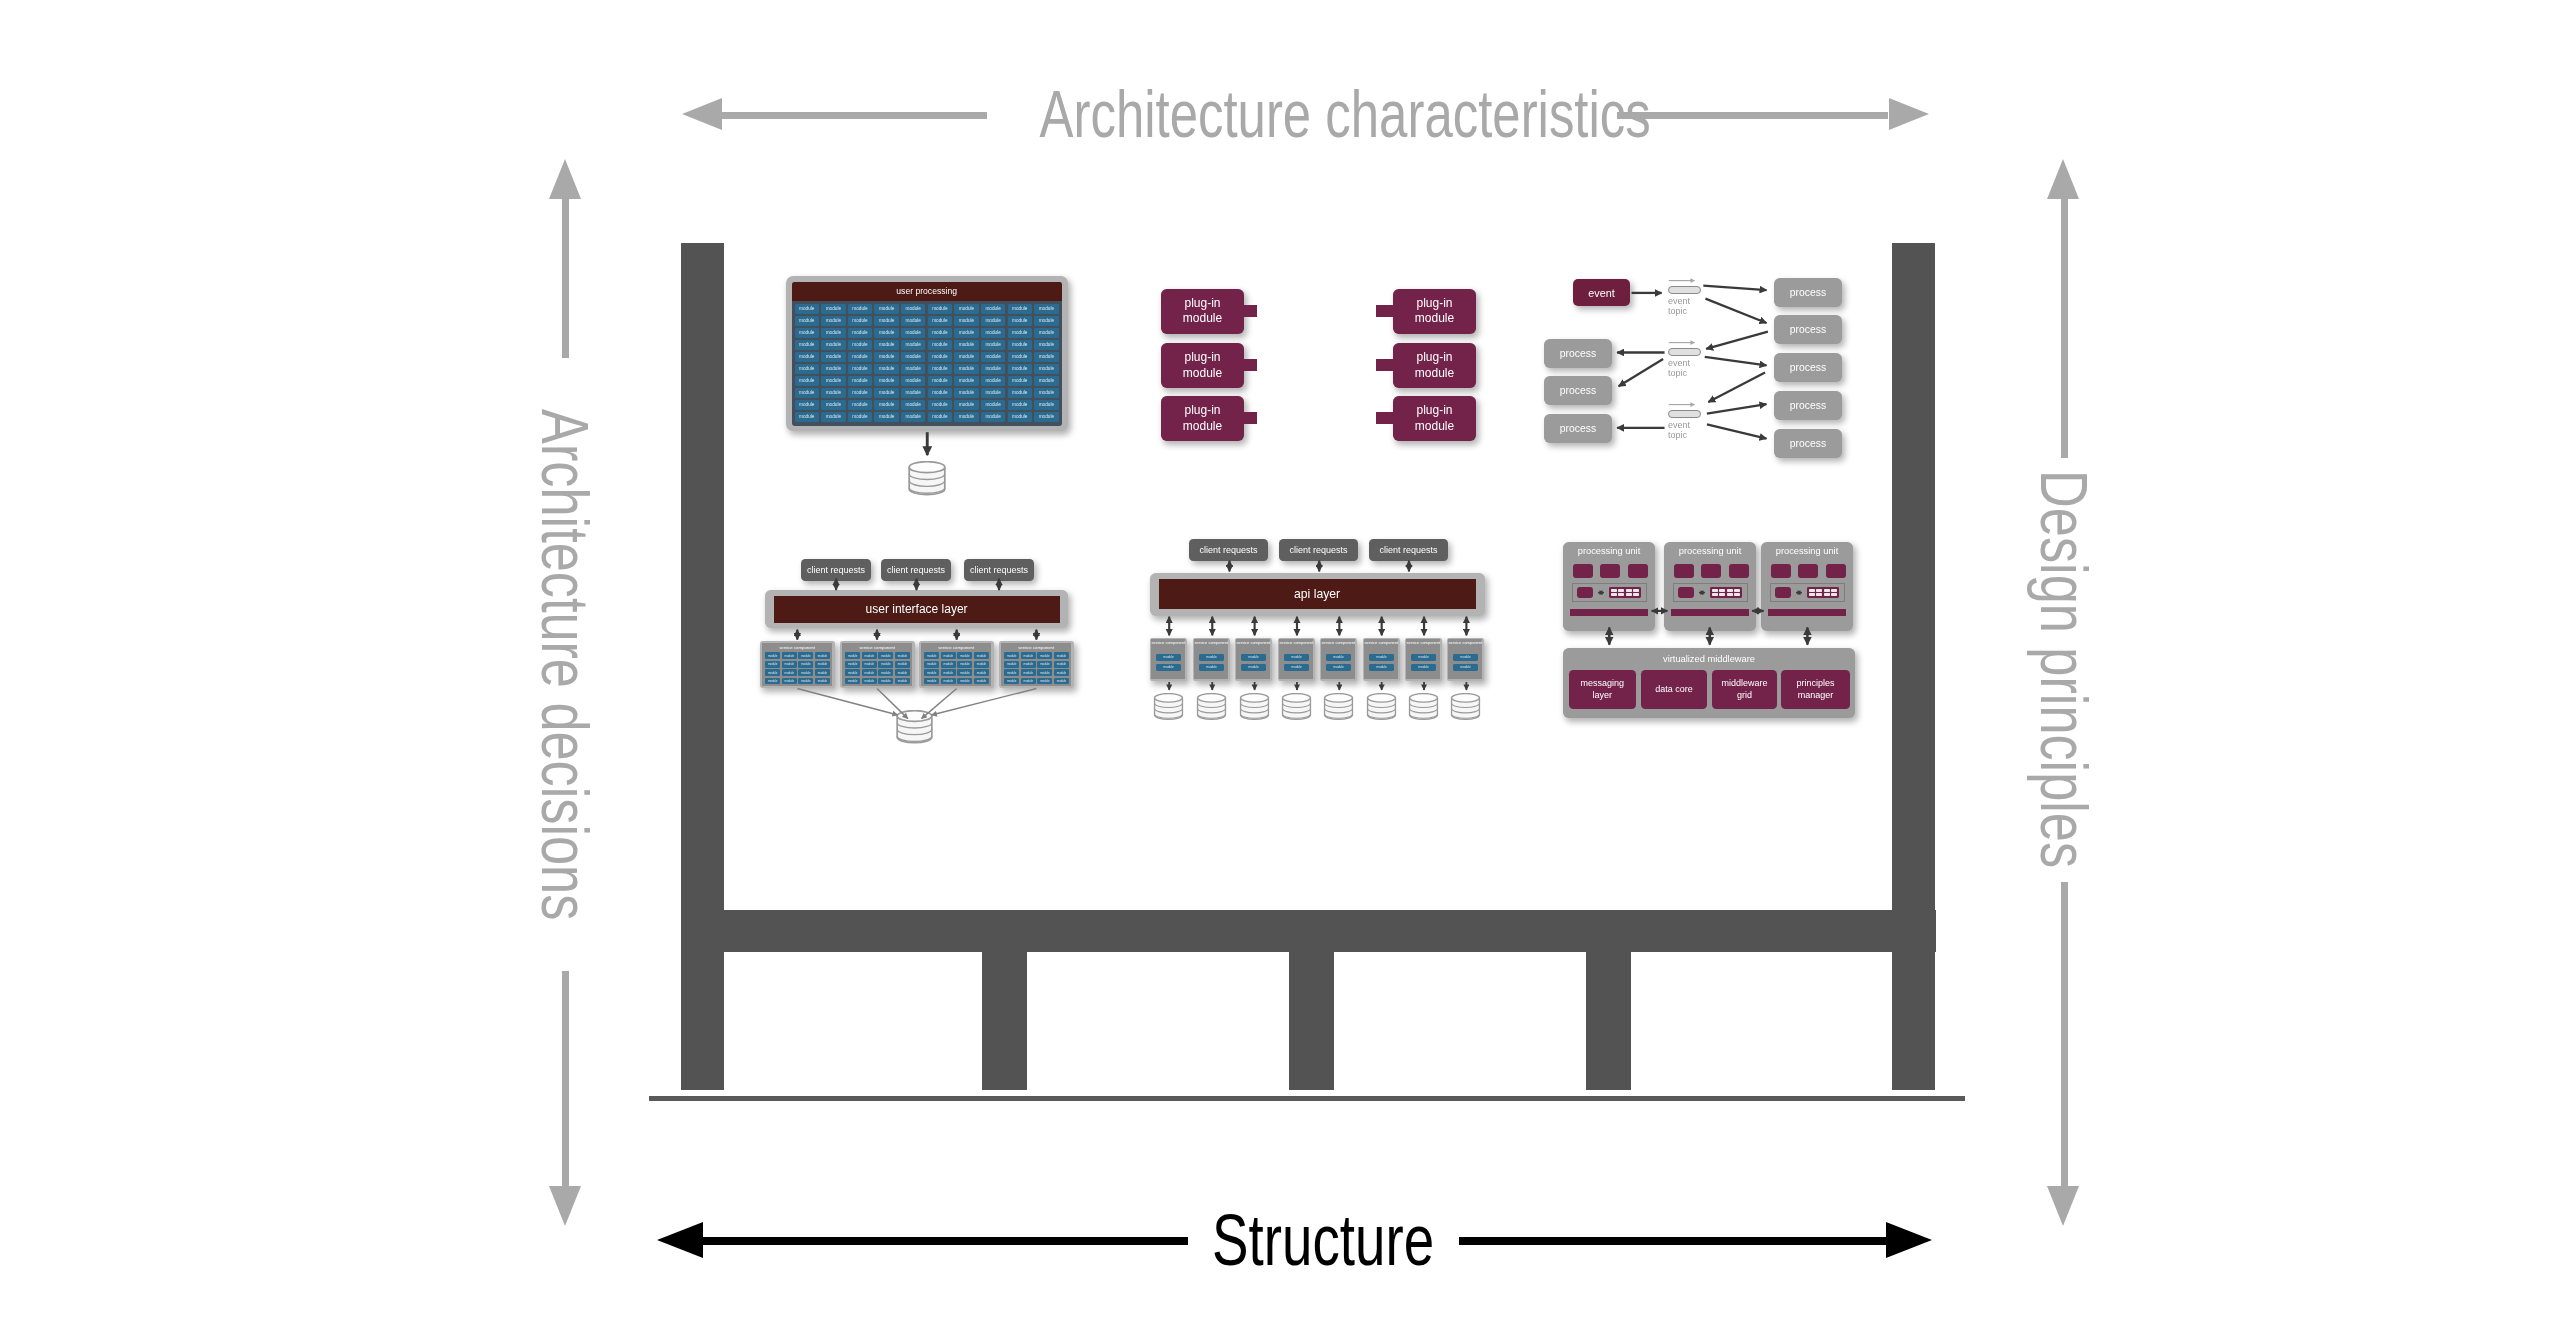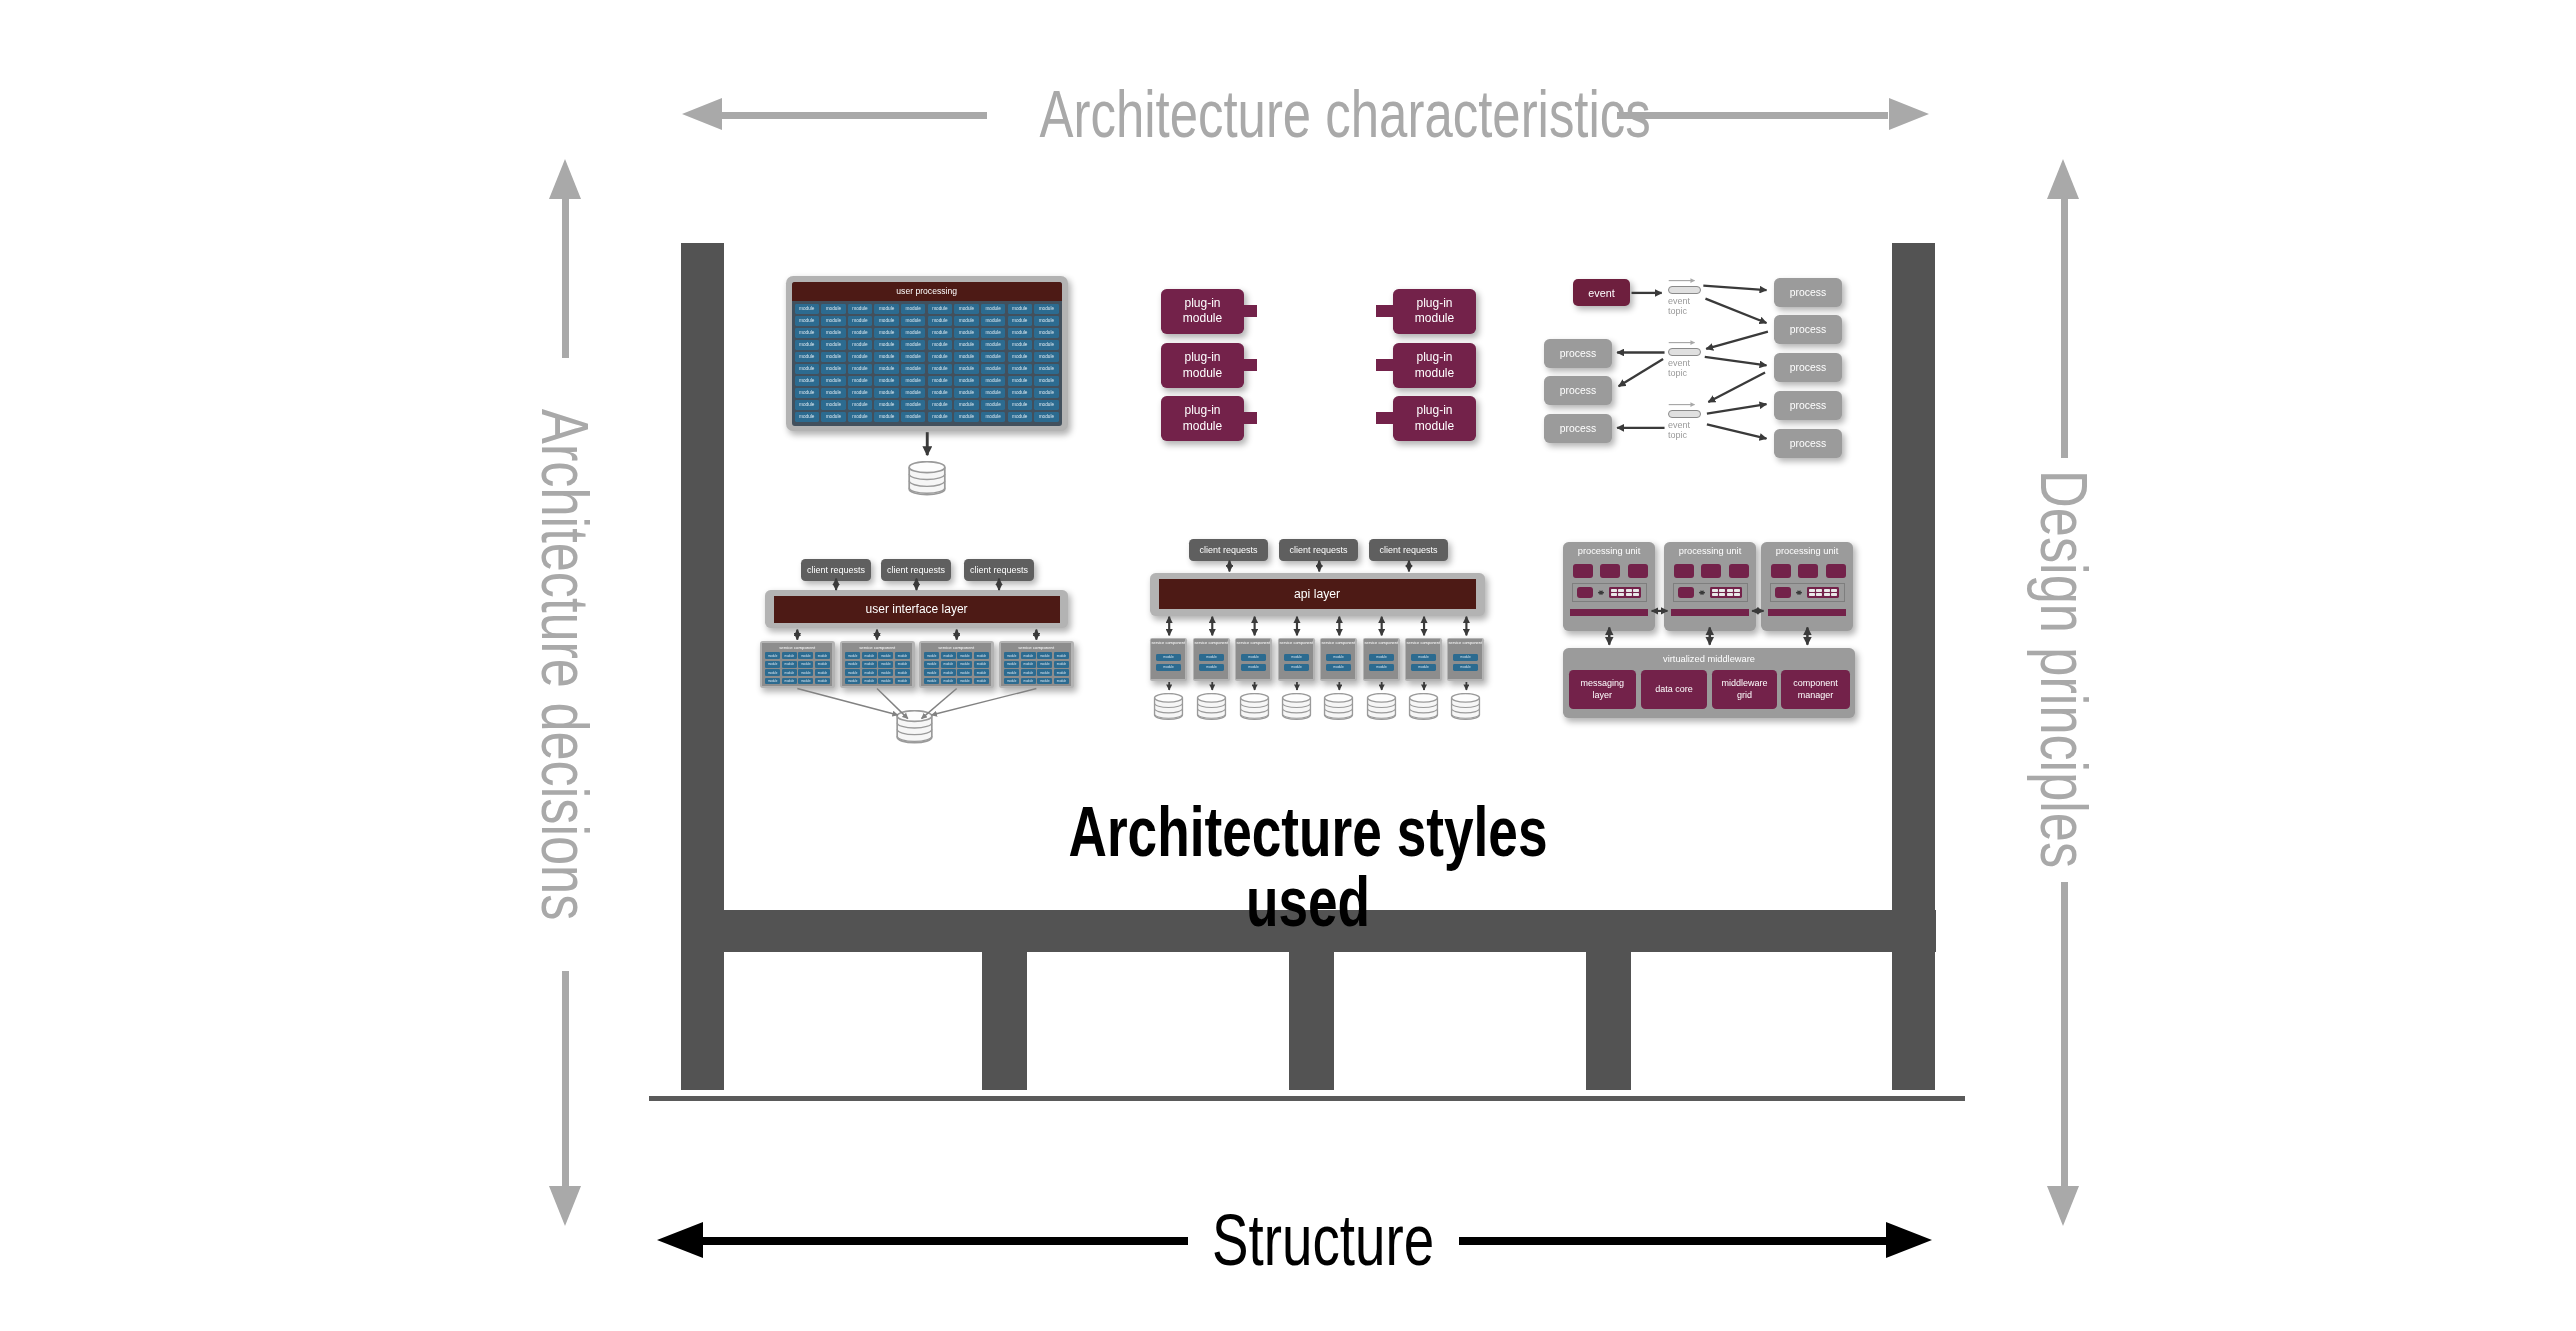--- a/index.html
+++ b/index.html
@@ -65,23 +65,20 @@
   <div>
     <div class="tablebar" style="left:681px;top:910px;width:1255px;height:42px;"></div>
     <div class="tablebar" style="left:681px;top:243px;width:43px;height:847px;"></div>
     <div class="tablebar" style="left:1892px;top:243px;width:43px;height:847px;"></div>
     <div class="tablebar" style="left:982px;top:952px;width:45px;height:138px;"></div>
     <div class="tablebar" style="left:1289px;top:952px;width:45px;height:138px;"></div>
     <div class="tablebar" style="left:1586px;top:952px;width:45px;height:138px;"></div>
     <div class="tablebar" style="left:649px;top:1096px;width:1316px;height:5px;background:#5a5a5a;"></div>
   </div>
 
-  <div class="abs caption" style="left:949px;top:797px;width:718px;">
-    <span class="cond">Architecture styles used</span>
-  </div>
 
   <div id="d-monolith" class="abs" style="left:786px;top:276px;width:282px;height:224px;">
       <div style="position: absolute; left: 0px; top: 0px; width: 282px; height: 155px; background: rgb(179, 179, 179); border-radius: 7.2px; box-shadow: rgba(0, 0, 0, 0.3) 2.9px 3.6px 6.5px;">
         <div style="position: absolute; left: 5.7px; top: 5.7px; width: 270px; height: 144px; background: rgb(66, 80, 93); border-radius: 2.9px; overflow: hidden;">
           <div style="position: absolute; left: 0px; top: 0px; width: 100%; height: 19.4px; background: rgb(77, 26, 21); display: flex; align-items: center; justify-content: center; text-align: center; color: rgb(255, 255, 255); font-size: 8.6px;">user processing</div>
           <div style="left: 2.9px; top: 22px; width: 264px; height: 118px; display: grid; grid-template-columns: repeat(10, 1fr); grid-template-rows: repeat(10, 1fr); gap: 2.2px; position: absolute;">
             <div style="background: rgb(44, 107, 144); border-radius: 1.4px; color: rgb(220, 232, 240); font-size: 4.7px; display: flex; align-items: center; justify-content: center; overflow: hidden;">module</div>
             <div style="background: rgb(44, 107, 144); border-radius: 1.4px; color: rgb(220, 232, 240); font-size: 4.7px; display: flex; align-items: center; justify-content: center; overflow: hidden;">module</div>
             <div style="background: rgb(44, 107, 144); border-radius: 1.4px; color: rgb(220, 232, 240); font-size: 4.7px; display: flex; align-items: center; justify-content: center; overflow: hidden;">module</div>
             <div style="background: rgb(44, 107, 144); border-radius: 1.4px; color: rgb(220, 232, 240); font-size: 4.7px; display: flex; align-items: center; justify-content: center; overflow: hidden;">module</div>
@@ -543,21 +540,21 @@
             <div style="background: rgb(233, 233, 233); border-radius: 0.7px;"></div>
           </div>
         </div>
         <div style="position: absolute; left: 7.2px; top: 67px; width: 78px; height: 6.5px; background: rgb(115, 34, 74);"></div>
       </div>
       <div style="position: absolute; left: 0px; top: 106px; width: 292px; height: 70px; background: rgb(155, 155, 155); border-radius: 5.7px; box-shadow: rgba(0, 0, 0, 0.3) 2.9px 3.6px 6.5px;">
         <div style="position: absolute; left: 0px; top: 5.7px; width: 100%; color: rgb(255, 255, 255); font-size: 9.3px; text-align: center;">virtualized middleware</div>
         <div style="position: absolute; left: 5.7px; top: 22px; width: 67px; height: 39px; background: rgb(115, 34, 74); border-radius: 4.3px; display: flex; align-items: center; justify-content: center; text-align: center; color: rgb(255, 255, 255); font-size: 9px; line-height: 1.25; padding: 0px 4.3px; box-sizing: border-box;">messaging layer</div>
         <div style="position: absolute; left: 78px; top: 22px; width: 66px; height: 39px; background: rgb(115, 34, 74); border-radius: 4.3px; display: flex; align-items: center; justify-content: center; text-align: center; color: rgb(255, 255, 255); font-size: 9px; line-height: 1.25; padding: 0px 4.3px; box-sizing: border-box;">data core</div>
         <div style="position: absolute; left: 149px; top: 22px; width: 65px; height: 39px; background: rgb(115, 34, 74); border-radius: 4.3px; display: flex; align-items: center; justify-content: center; text-align: center; color: rgb(255, 255, 255); font-size: 9px; line-height: 1.25; padding: 0px 4.3px; box-sizing: border-box;">middleware grid</div>
-        <div style="position: absolute; left: 218px; top: 22px; width: 69px; height: 39px; background: rgb(115, 34, 74); border-radius: 4.3px; display: flex; align-items: center; justify-content: center; text-align: center; color: rgb(255, 255, 255); font-size: 9px; line-height: 1.25; padding: 0px 4.3px; box-sizing: border-box;">component manager</div>
+        <div style="position: absolute; left: 218px; top: 22px; width: 69px; height: 39px; background: rgb(115, 34, 74); border-radius: 4.3px; display: flex; align-items: center; justify-content: center; text-align: center; color: rgb(255, 255, 255); font-size: 9px; line-height: 1.25; padding: 0px 4.3px; box-sizing: border-box;">principles manager</div>
       </div>
     </div>
 
   <svg id="overlay" class="abs" style="left:0;top:0;pointer-events:none;" width="2576" height="1331" viewBox="0 0 3587 1854">
     <defs>
       <marker id="ah-dark" viewBox="0 0 10 10" refX="9" refY="5" markerWidth="3.4" markerHeight="3.4" orient="auto-start-reverse">
           <path d="M0 0 L10 5 L0 10 z" fill="#3a3a3a"></path>
         </marker>
       <marker id="ah-gray" viewBox="0 0 10 10" refX="9" refY="5" markerWidth="4.2" markerHeight="4.2" orient="auto-start-reverse">
           <path d="M0 0 L10 5 L0 10 z" fill="#828282"></path>

